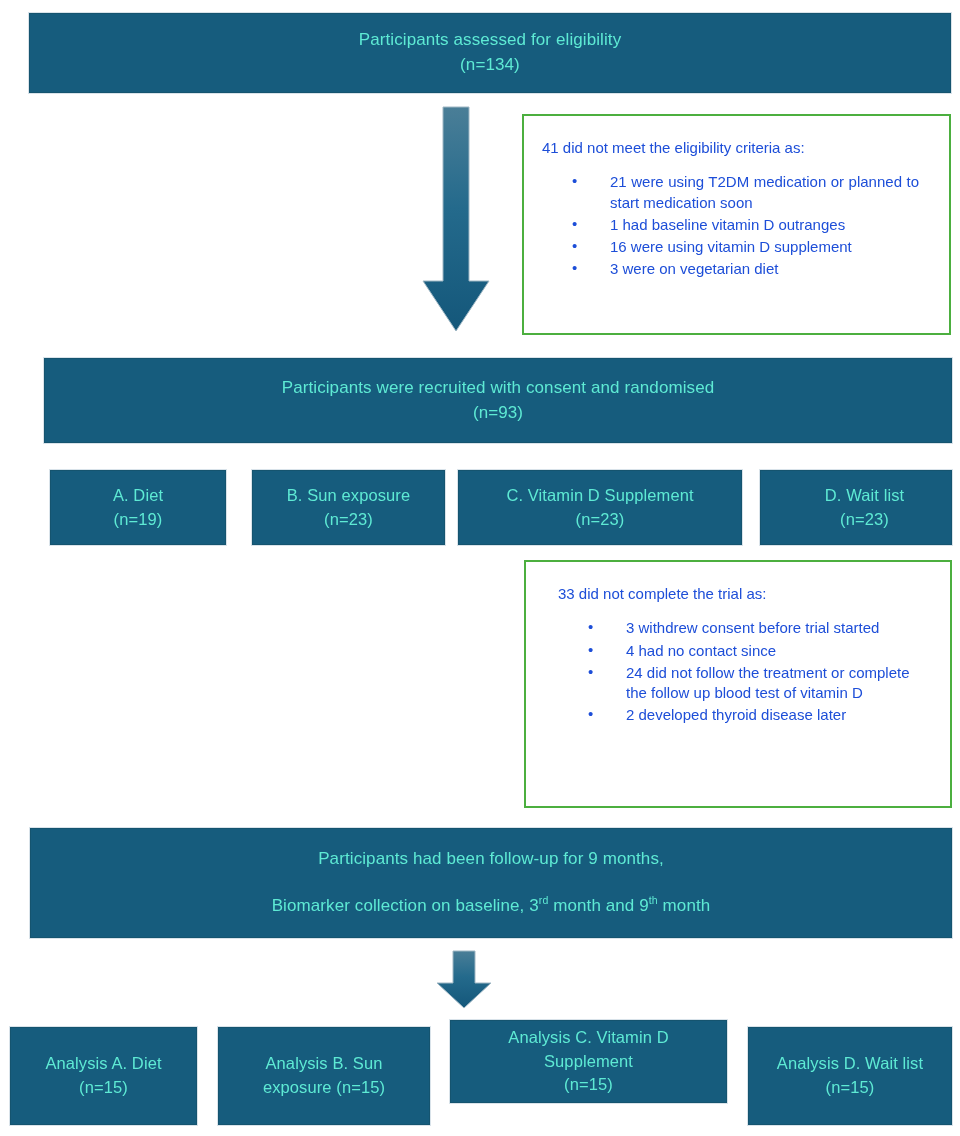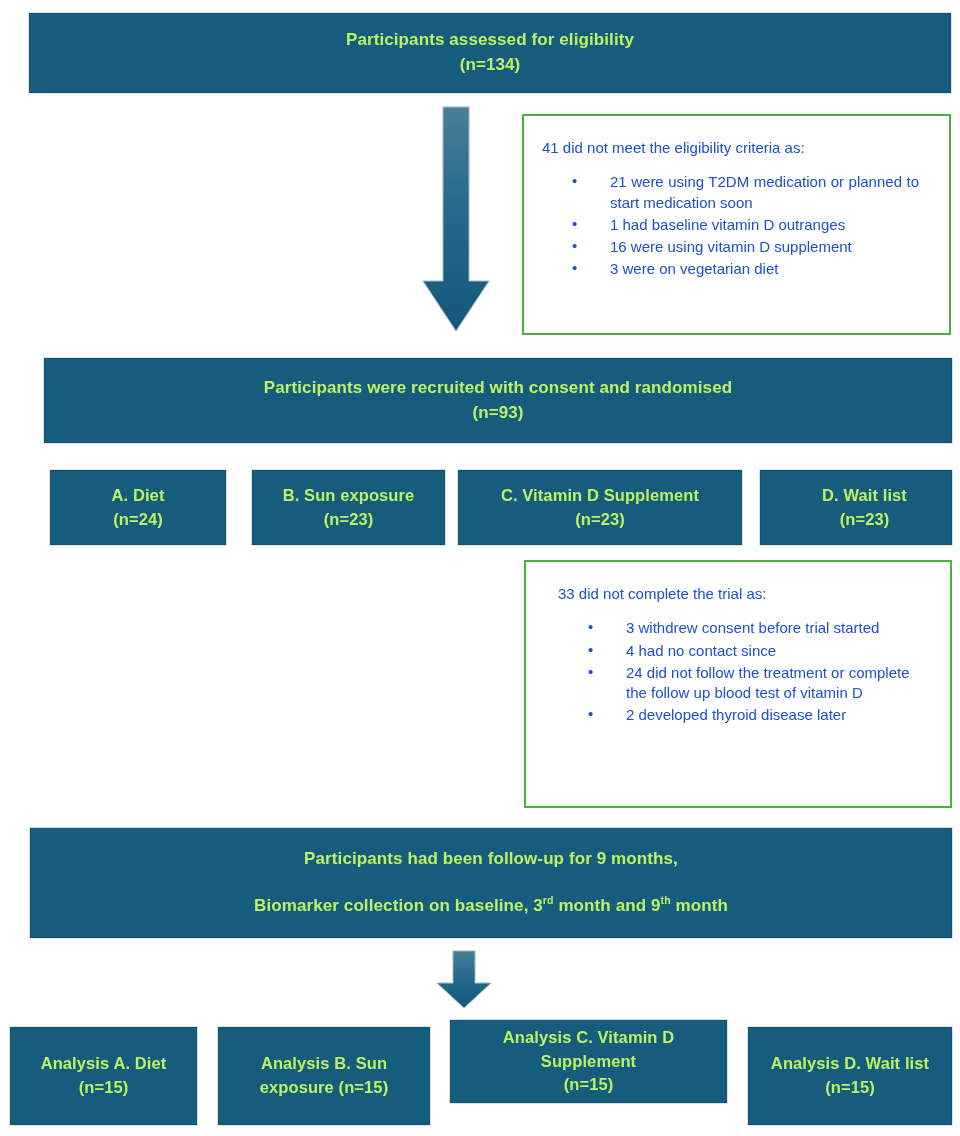--- a/index.html
+++ b/index.html
@@ -18,29 +18,28 @@
     height: 1136px;
     background: #ffffff;
     overflow: hidden;
   }
   .box {
     position: absolute;
     box-sizing: border-box;
     background: #165C7D;
     border: 1px solid #15546f;
     box-shadow: 0 0 0 1px rgba(210,222,230,0.85);
-    color: #bef264;
+    color: #5eead4;
     display: flex;
     flex-direction: column;
     align-items: center;
     justify-content: center;
     text-align: center;
     line-height: 1.45;
     letter-spacing: 0.1px;
-    font-weight: bold;
   }
   .box .line {
     display: block;
     width: 100%;
   }
   .box-wide {
     font-size: 17px;
   }
   .box-group {
     font-size: 16.5px;
@@ -137,21 +136,21 @@
     </ul>
   </div>
 
   <div class="box box-wide" style="left:44px; top:358px; width:908px; height:85px;">
     <span class="line">Participants were recruited with consent and randomised</span>
     <span class="line">(n=93)</span>
   </div>
 
   <div class="box box-group" style="left:50px; top:470px; width:176px; height:75px;">
     <span class="line">A. Diet</span>
-    <span class="line">(n=24)</span>
+    <span class="line">(n=19)</span>
   </div>
 
   <div class="box box-group" style="left:252px; top:470px; width:193px; height:75px;">
     <span class="line">B. Sun exposure</span>
     <span class="line">(n=23)</span>
   </div>
 
   <div class="box box-group" style="left:458px; top:470px; width:284px; height:75px;">
     <span class="line">C. Vitamin D Supplement</span>
     <span class="line">(n=23)</span>

